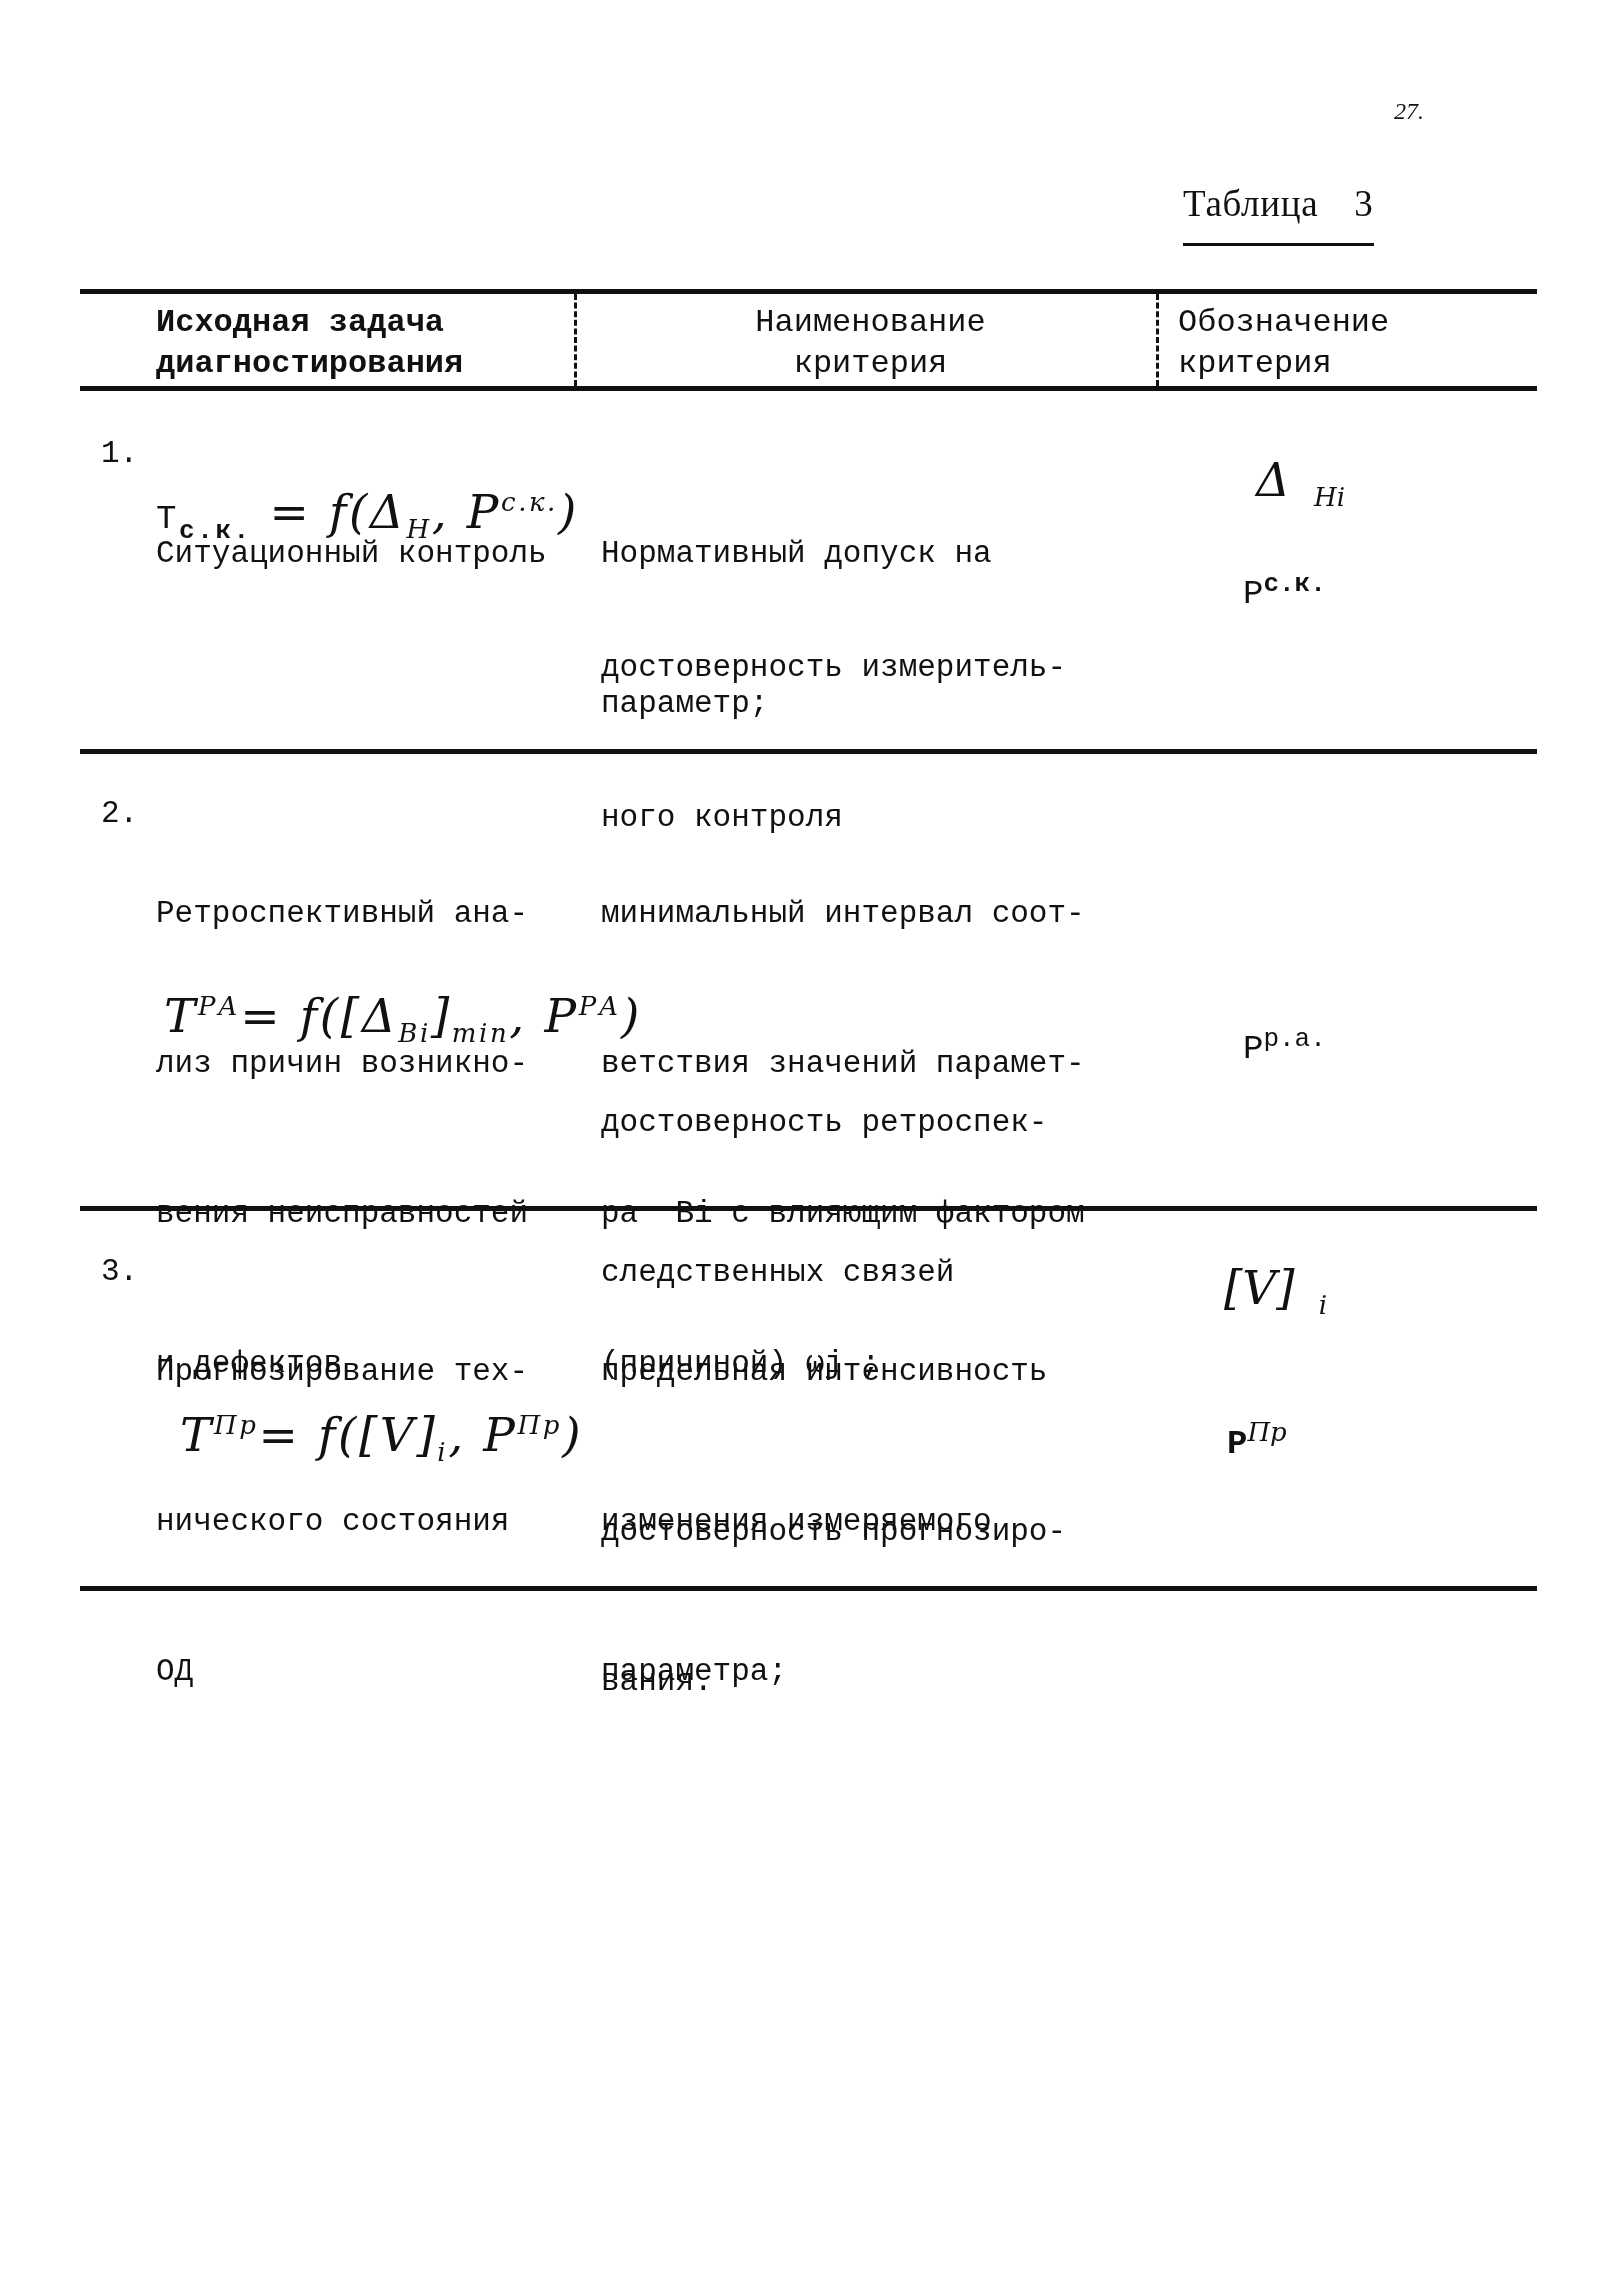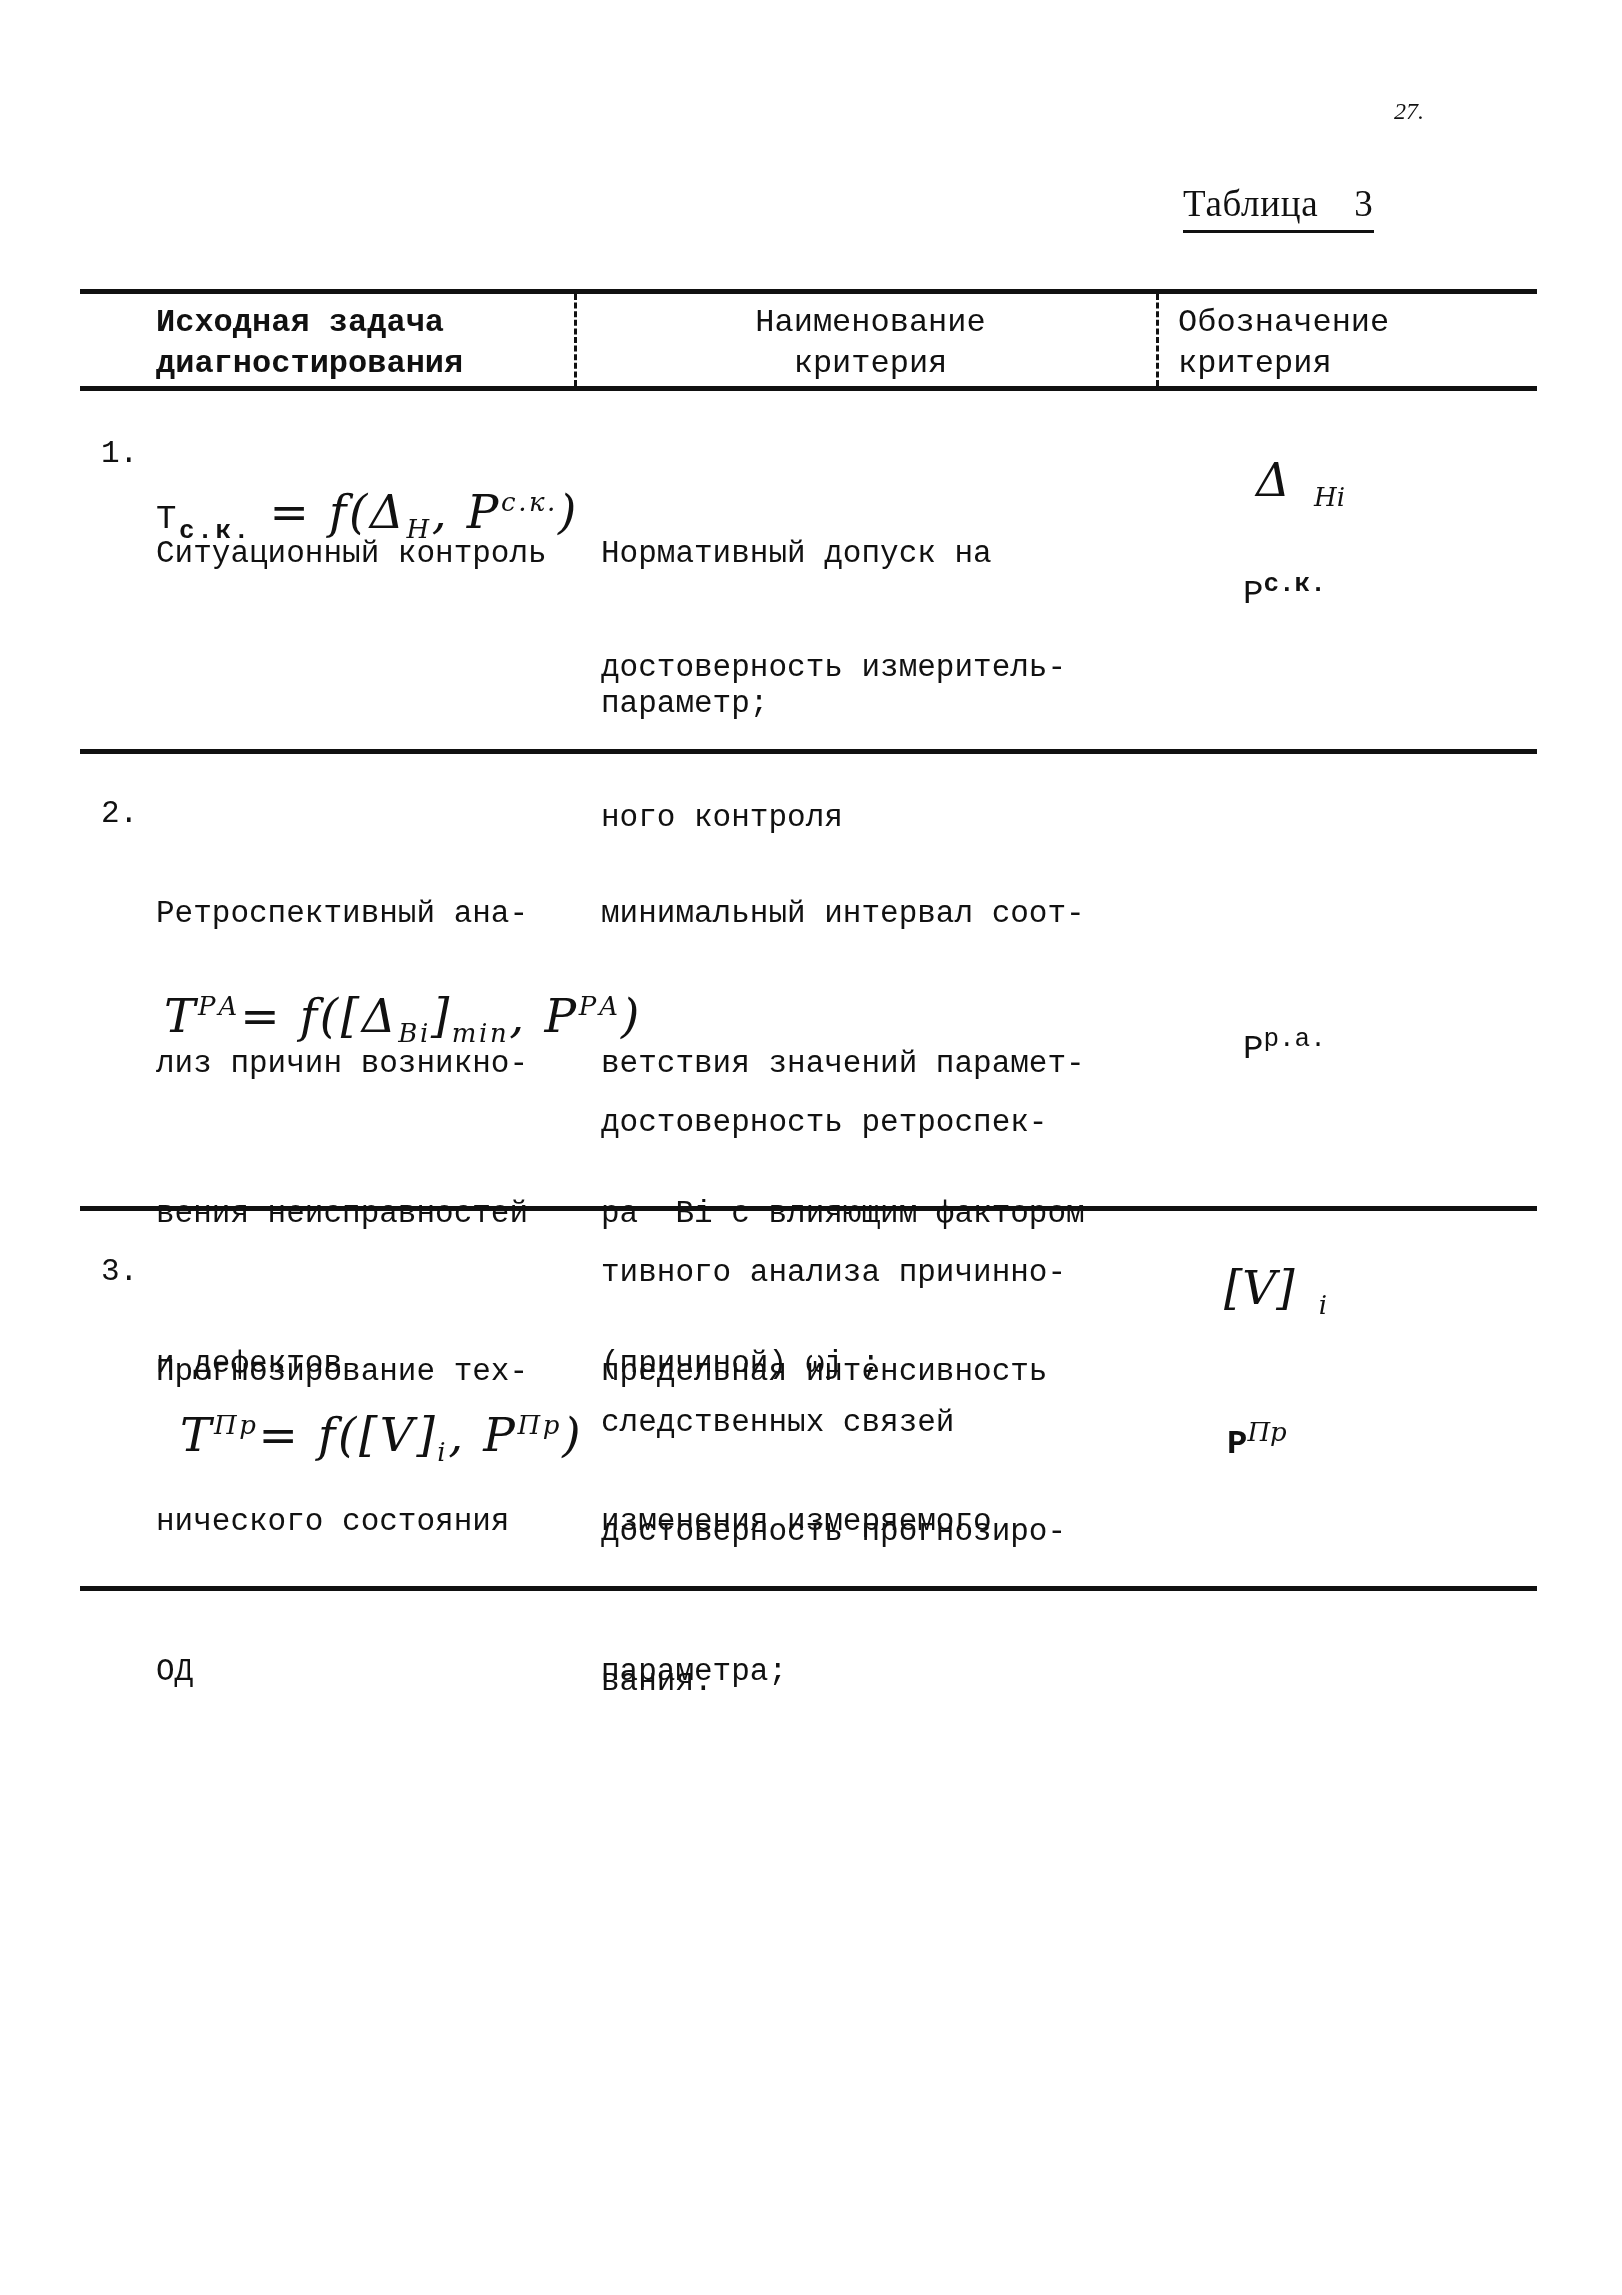--- a/index.html
+++ b/index.html
@@ -8,21 +8,21 @@
     font-family: "Liberation Mono", "DejaVu Sans Mono", monospace;
     color: #111111;
   }
   .page-number {
     position: absolute; left: 1394px; top: 98px;
     font-family: Liberation Serif, serif; font-size: 24px; font-style: italic;
   }
   .table-label {
     position: absolute; left: 1183px; top: 182px;
     font-family: "Liberation Serif", serif; font-size: 37px;
-    border-bottom: 3.9px solid #111; padding-bottom: 5px; letter-spacing: 0.7px;
+    border-bottom: 3.9px solid #111; padding-bottom: 18px; letter-spacing: 0.7px;
     word-spacing: 26px;
   }
   .rule {
     position: absolute; left: 80px; width: 1457px; height: 5.2px; background: #111;
   }
   .rule.r1 { top: 289px; }
   .rule.r2 { top: 386px; }
   .rule.r3 { top: 749px; }
   .rule.r4 { top: 1206px; }
   .rule.r5 { top: 1586px; }
@@ -120,21 +120,20 @@
   <span>T</span><sup>РА</sup><span>= f([Δ</span><sub>Bi</sub><span>]</span><sub>min</sub><span>, P</span><sup>РА</sup><span>)</span>
 </div>
 <div class="cell" style="left:601px; top:789px;">
   <div>минимальный интервал соот-</div>
   <div>ветствия значений парамет-</div>
   <div>ра  Bi с влияющим фактором</div>
   <div>(причиной) ωj ;</div>
 </div>
 <div class="cell" style="left:601px; top:998px;">
   <div>достоверность ретроспек-</div>
-  <div>тивного анализа причинно-</div>
   <div>следственных связей</div>
 </div>
 <div class="typed-sym" style="left:1243px; top:1024px;">
   <span>P</span><sup>р.а.</sup>
 </div>
 
 <div class="num" style="left:101px; top:1247px;">3.</div>
 <div class="cell" style="left:156px; top:1247px;">
   <div>Прогнозирование тех-</div>
   <div>нического состояния</div>

